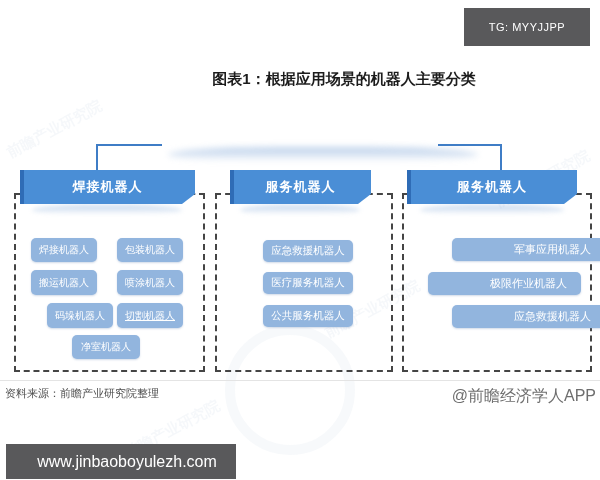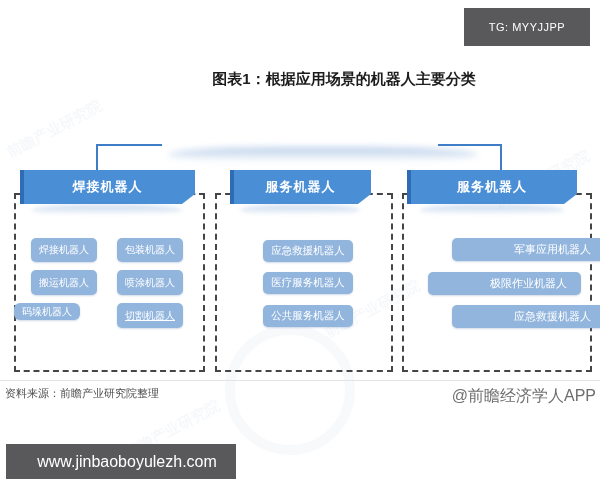--- a/index.html
+++ b/index.html
@@ -98,22 +98,23 @@
   <div class="abs conn" style="left:438px;top:144px;width:64px;height:2px;"></div>
   <div class="abs conn" style="left:500px;top:144px;width:2px;height:28px;"></div>
 
   <div class="abs group-container" style="left:14px;top:193px;width:187px;height:175px;"></div>
   <div class="abs header-box" style="left:20px;top:170px;width:175px;">焊接机器人</div>
   <div class="abs header-reflection" style="left:32px;top:205px;width:150px;"></div>
   <div class="abs sub-box f10" style="left:31px;top:238px;width:66px;height:24px;">焊接机器人</div>
   <div class="abs sub-box f10" style="left:117px;top:238px;width:66px;height:24px;">包装机器人</div>
   <div class="abs sub-box f10" style="left:31px;top:270px;width:66px;height:25px;">搬运机器人</div>
   <div class="abs sub-box f10" style="left:117px;top:270px;width:66px;height:25px;">喷涂机器人</div>
-  <div class="abs sub-box f10" style="left:14px;top:303px;width:66px;height:17px;border-radius:6px;">码垛机器人</div>
+  <div class="abs sub-box f10" style="left:47px;top:303px;width:66px;height:25px;">码垛机器人</div>
   <div class="abs sub-box f10" style="left:117px;top:303px;width:66px;height:25px;text-decoration:underline;">切割机器人</div>
+  <div class="abs sub-box f10" style="left:72px;top:335px;width:68px;height:24px;">净室机器人</div>
 
   <div class="abs group-container" style="left:215px;top:193px;width:174px;height:175px;"></div>
   <div class="abs header-box" style="left:230px;top:170px;width:141px;">服务机器人</div>
   <div class="abs header-reflection" style="left:240px;top:205px;width:120px;"></div>
   <div class="abs sub-box f105" style="left:263px;top:240px;width:90px;height:22px;">应急救援机器人</div>
   <div class="abs sub-box f105" style="left:263px;top:272px;width:90px;height:22px;">医疗服务机器人</div>
   <div class="abs sub-box f105" style="left:263px;top:305px;width:90px;height:22px;">公共服务机器人</div>
 
   <div class="abs group-container" style="left:402px;top:193px;width:186px;height:175px;"></div>
   <div class="abs header-box" style="left:407px;top:170px;width:170px;">服务机器人</div>

